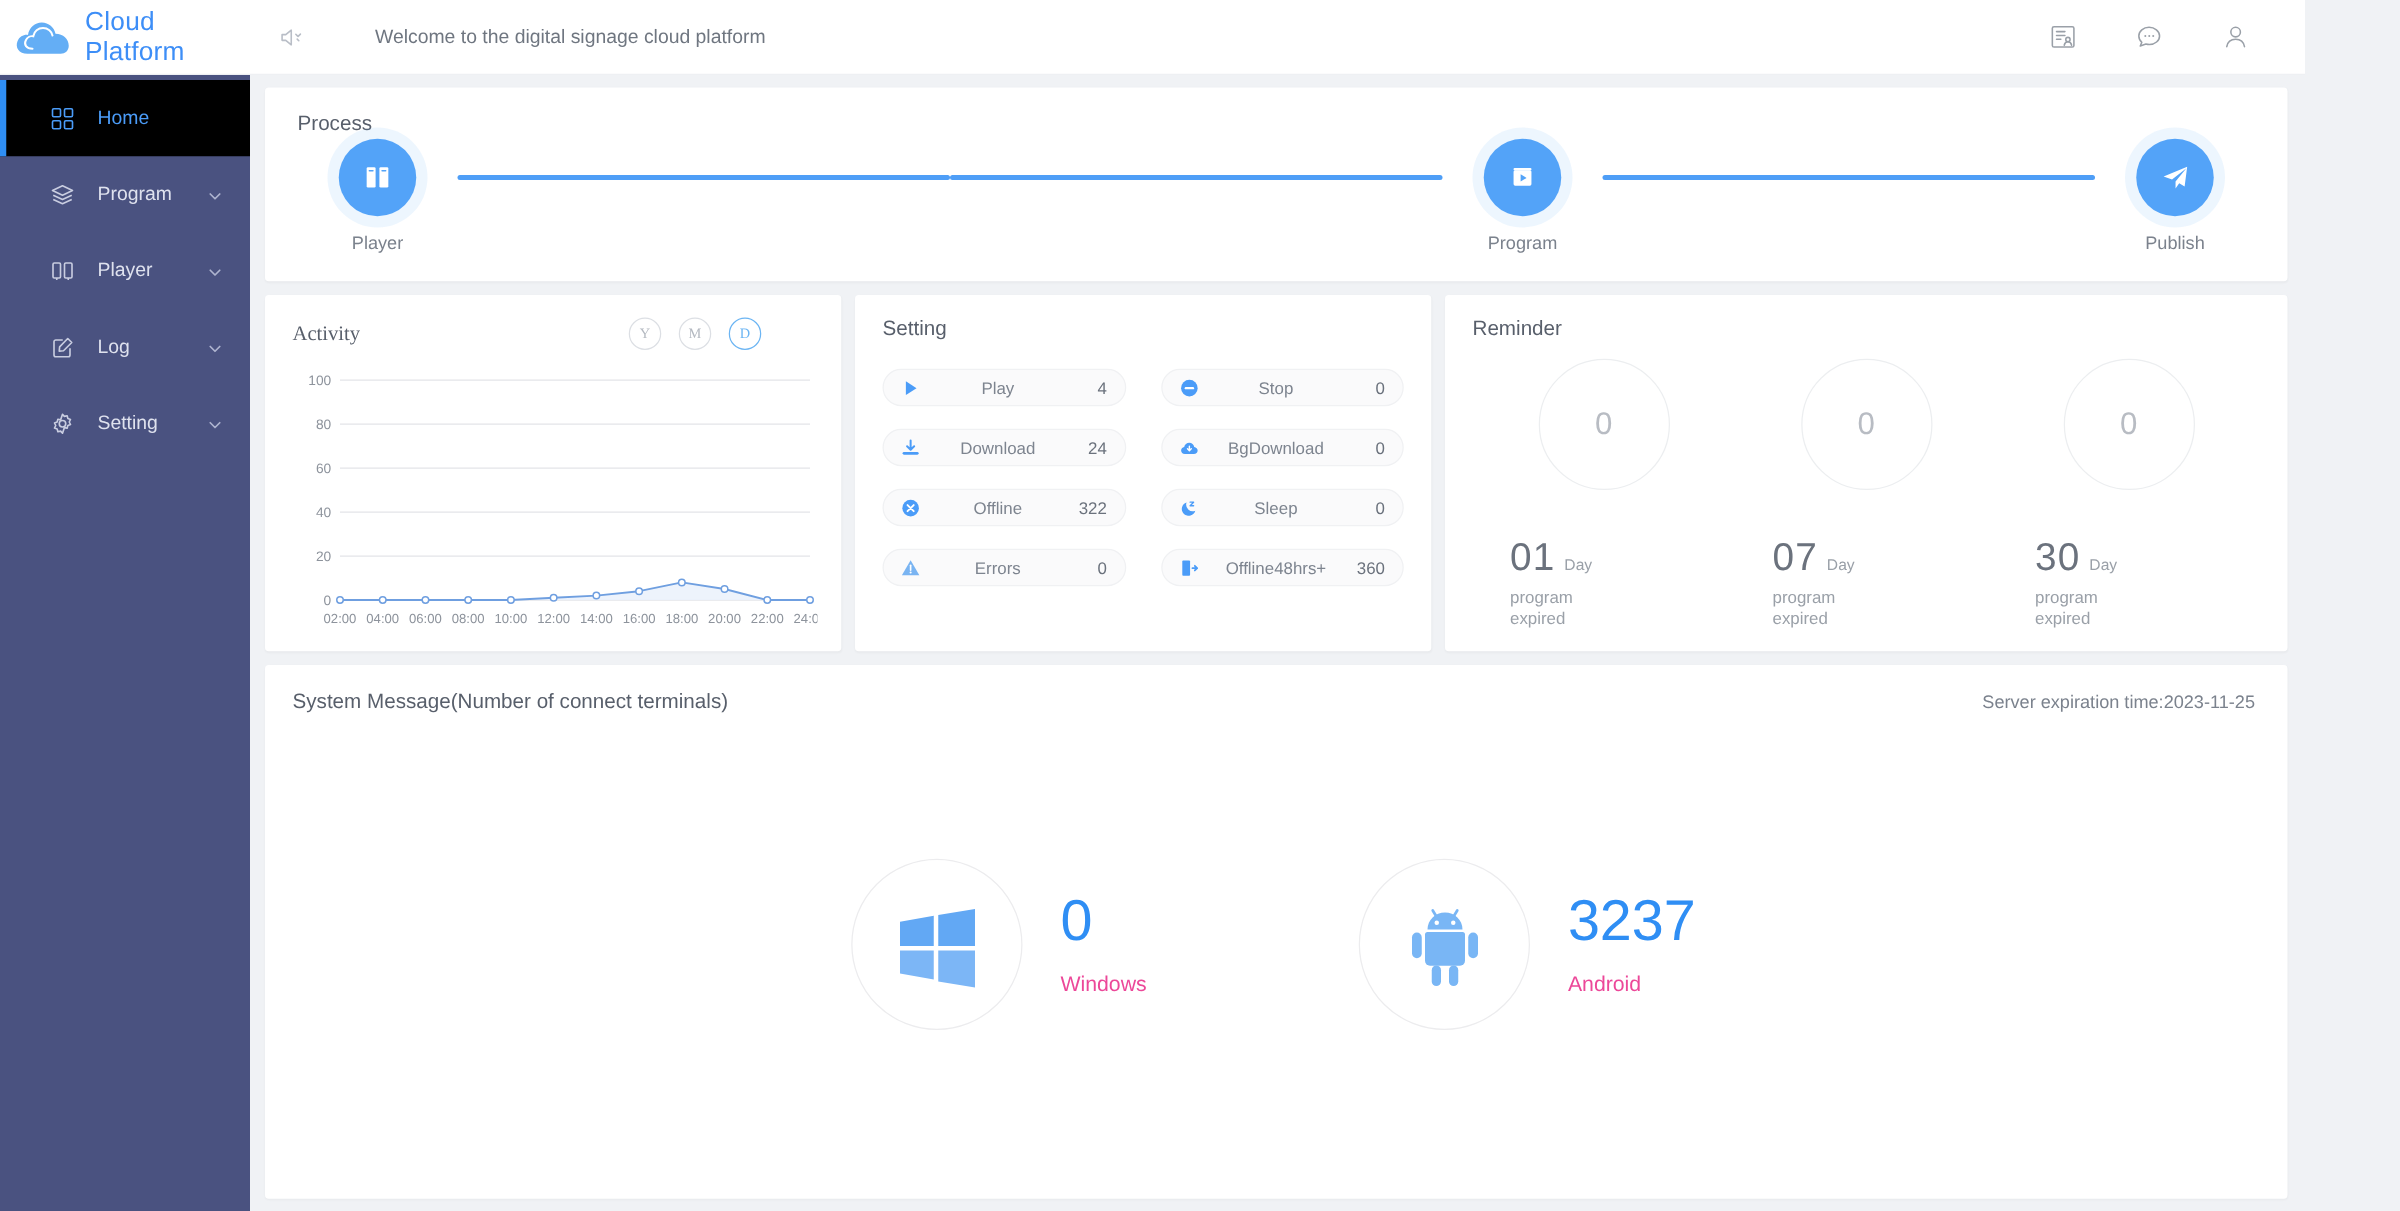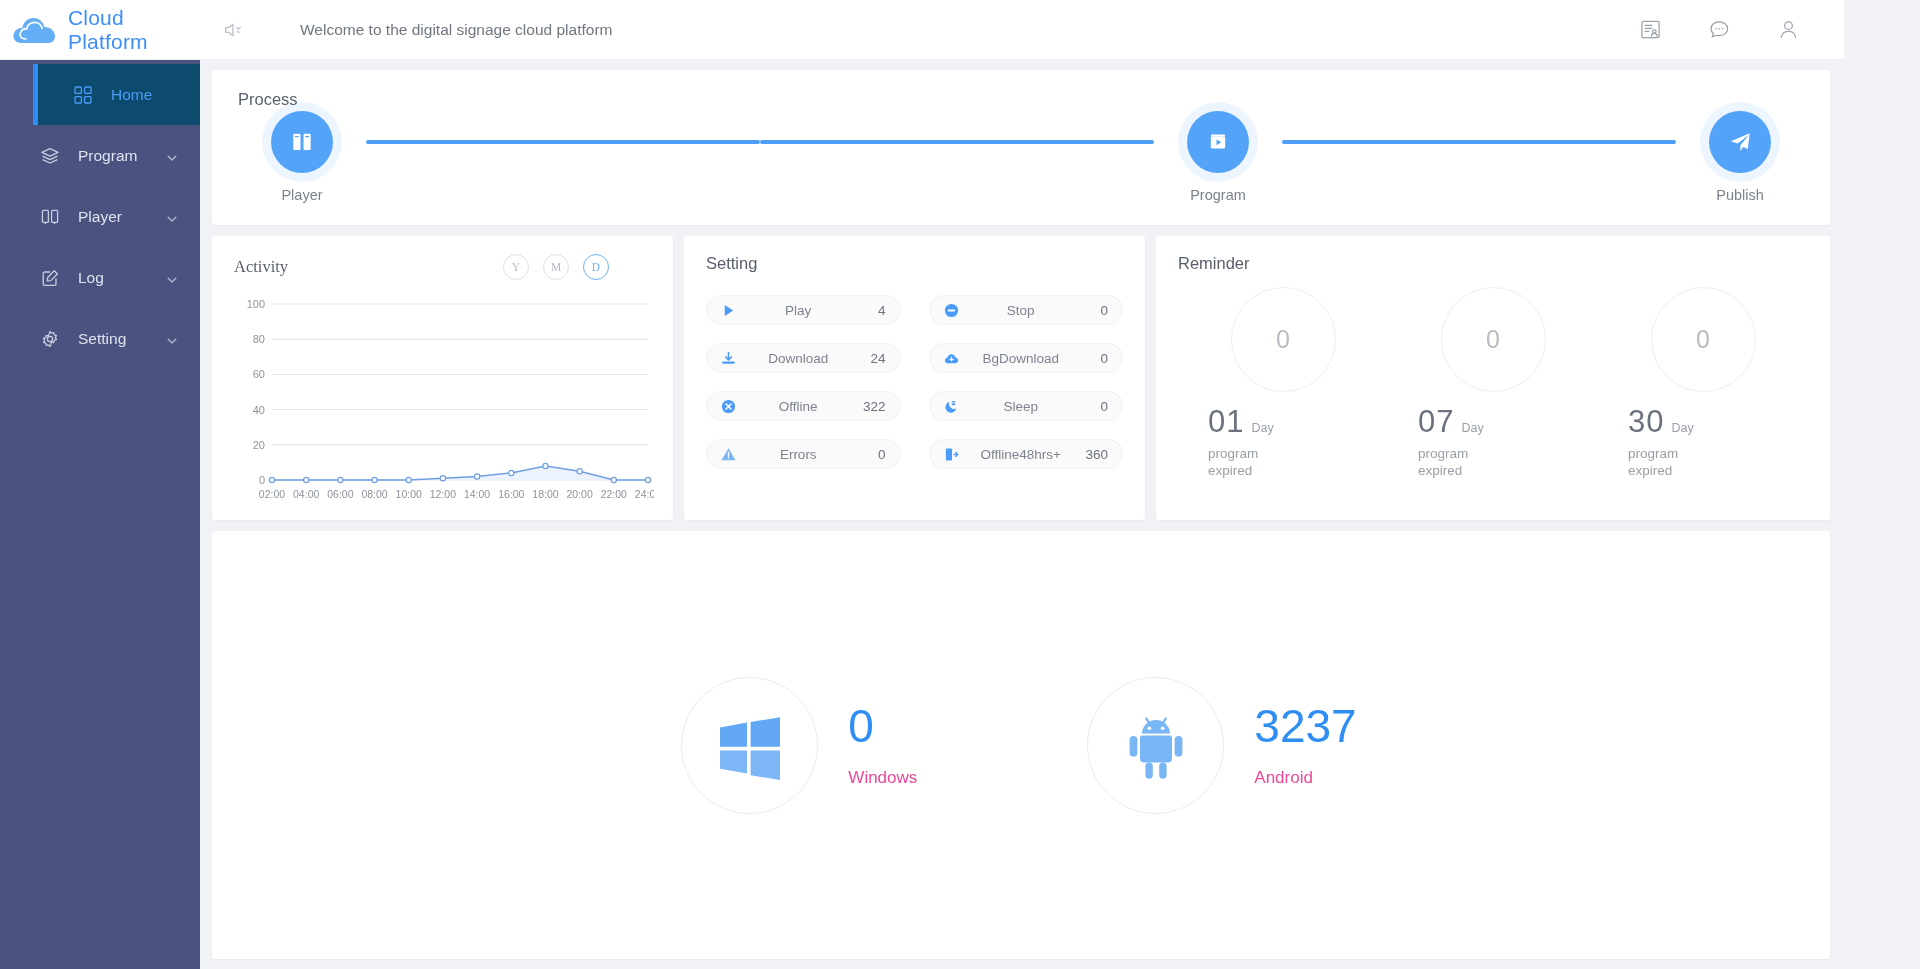--- a/index.html
+++ b/index.html
@@ -30,21 +30,21 @@
   .body { flex: 1; display: flex; min-height: 0; }
 
   
   .sidebar { width: 200px; min-width: 200px; background: #4a5280; padding-top: 4px; }
   .nav-item {
     height: 61px; display: flex; align-items: center;
     padding-left: 40px; gap: 18px; position: relative;
     color: #dfe2ee; font-size: 15.5px; cursor: pointer;
   }
   .nav-item .nav-icon { width: 20px; height: 20px; color: #c9cde0; flex: 0 0 20px; }
-  .nav-item.active { background: #0c4a6e; color: #4b9cf8; margin-left: 33px; }
+  .nav-item.active { background: #000000; color: #4b9cf8; }
   .nav-item.active .nav-icon { color: #4b9cf8; }
   .nav-item.active::before {
     content: ""; position: absolute; left: 0; top: 0; bottom: 0; width: 5px; background: #2f8ef4;
   }
   .nav-caret { margin-left: auto; margin-right: 22px; width: 12px; height: 12px; color: #aeb4cf; }
 
   
   .content { flex: 1; padding: 10px 14px 10px 12px; display: flex; flex-direction: column; gap: 11px; min-width: 0; }
   .card { background: #ffffff; border-radius: 3px; box-shadow: 0 1px 2px rgba(0,0,0,.04); }
   .card-title { font-size: 16.5px; color: #585f6b; }
@@ -90,21 +90,21 @@
   .status-pill .sval { font-size: 13.5px; color: #6b727d; min-width: 26px; text-align: right; }
 
   .reminder-card { flex: 1; padding: 18px 22px; min-width: 0; }
   .reminder-grid { margin-top: 14px; display: flex; justify-content: space-around; }
   .rem-item { display: flex; flex-direction: column; align-items: center; width: 150px; }
   .rem-circle {
     width: 105px; height: 105px; border-radius: 50%; border: 1px solid #eceef0;
     display: flex; align-items: center; justify-content: center;
     font-size: 25px; color: #b8bcc3;
   }
-  .rem-daywrap { margin-top: 12px; align-self: flex-start; display: flex; align-items: baseline; gap: 7px; }
+  .rem-daywrap { margin-top: 36px; align-self: flex-start; display: flex; align-items: baseline; gap: 7px; }
   .rem-day { font-size: 31px; color: #6b727d; letter-spacing: 1px; }
   .rem-dayunit { font-size: 12.5px; color: #9aa0a8; }
   .rem-desc { align-self: flex-start; margin-top: 5px; font-size: 13.5px; color: #9aa0a8; line-height: 17px; }
 
   
   .sys-card { flex: 1; padding: 20px 26px 20px 22px; display: flex; flex-direction: column; min-height: 0; }
   .sys-head { display: flex; align-items: baseline; }
   .sys-expire { margin-left: auto; font-size: 14.5px; color: #7b828d; }
   .terminals { flex: 1; display: flex; align-items: center; justify-content: center; gap: 170px; }
   .term { display: flex; align-items: center; gap: 30px; }
@@ -475,20 +475,24 @@
                 <span class="rem-dayunit">Day</span>
               </div>
               <div class="rem-desc" style="white-space:pre-line">program
 expired</div>
             </div>
           </div>
         </div>
       </div>
 
       <div class="card sys-card">
+        <div class="sys-head">
+          <div class="card-title">System Message(Number of connect terminals)</div>
+          <div class="sys-expire">Server expiration time:2023-11-25</div>
+        </div>
         <div class="terminals">
 
           <div class="term">
             <div class="term-circle">
               <svg viewBox="0 0 72 72">
                 <path d="M6 18.4 33 13.6v24.2H6z" fill="#62a8f4"></path>
                 <path d="M36.6 13 66 8.2v29.6H36.6z" fill="#62a8f4"></path>
                 <path d="M6 41.4h27v23.2L6 59.8z" fill="#7cb6f6"></path>
                 <path d="M36.6 41.4H66V71l-29.4-4.8z" fill="#7cb6f6"></path>
               </svg>

